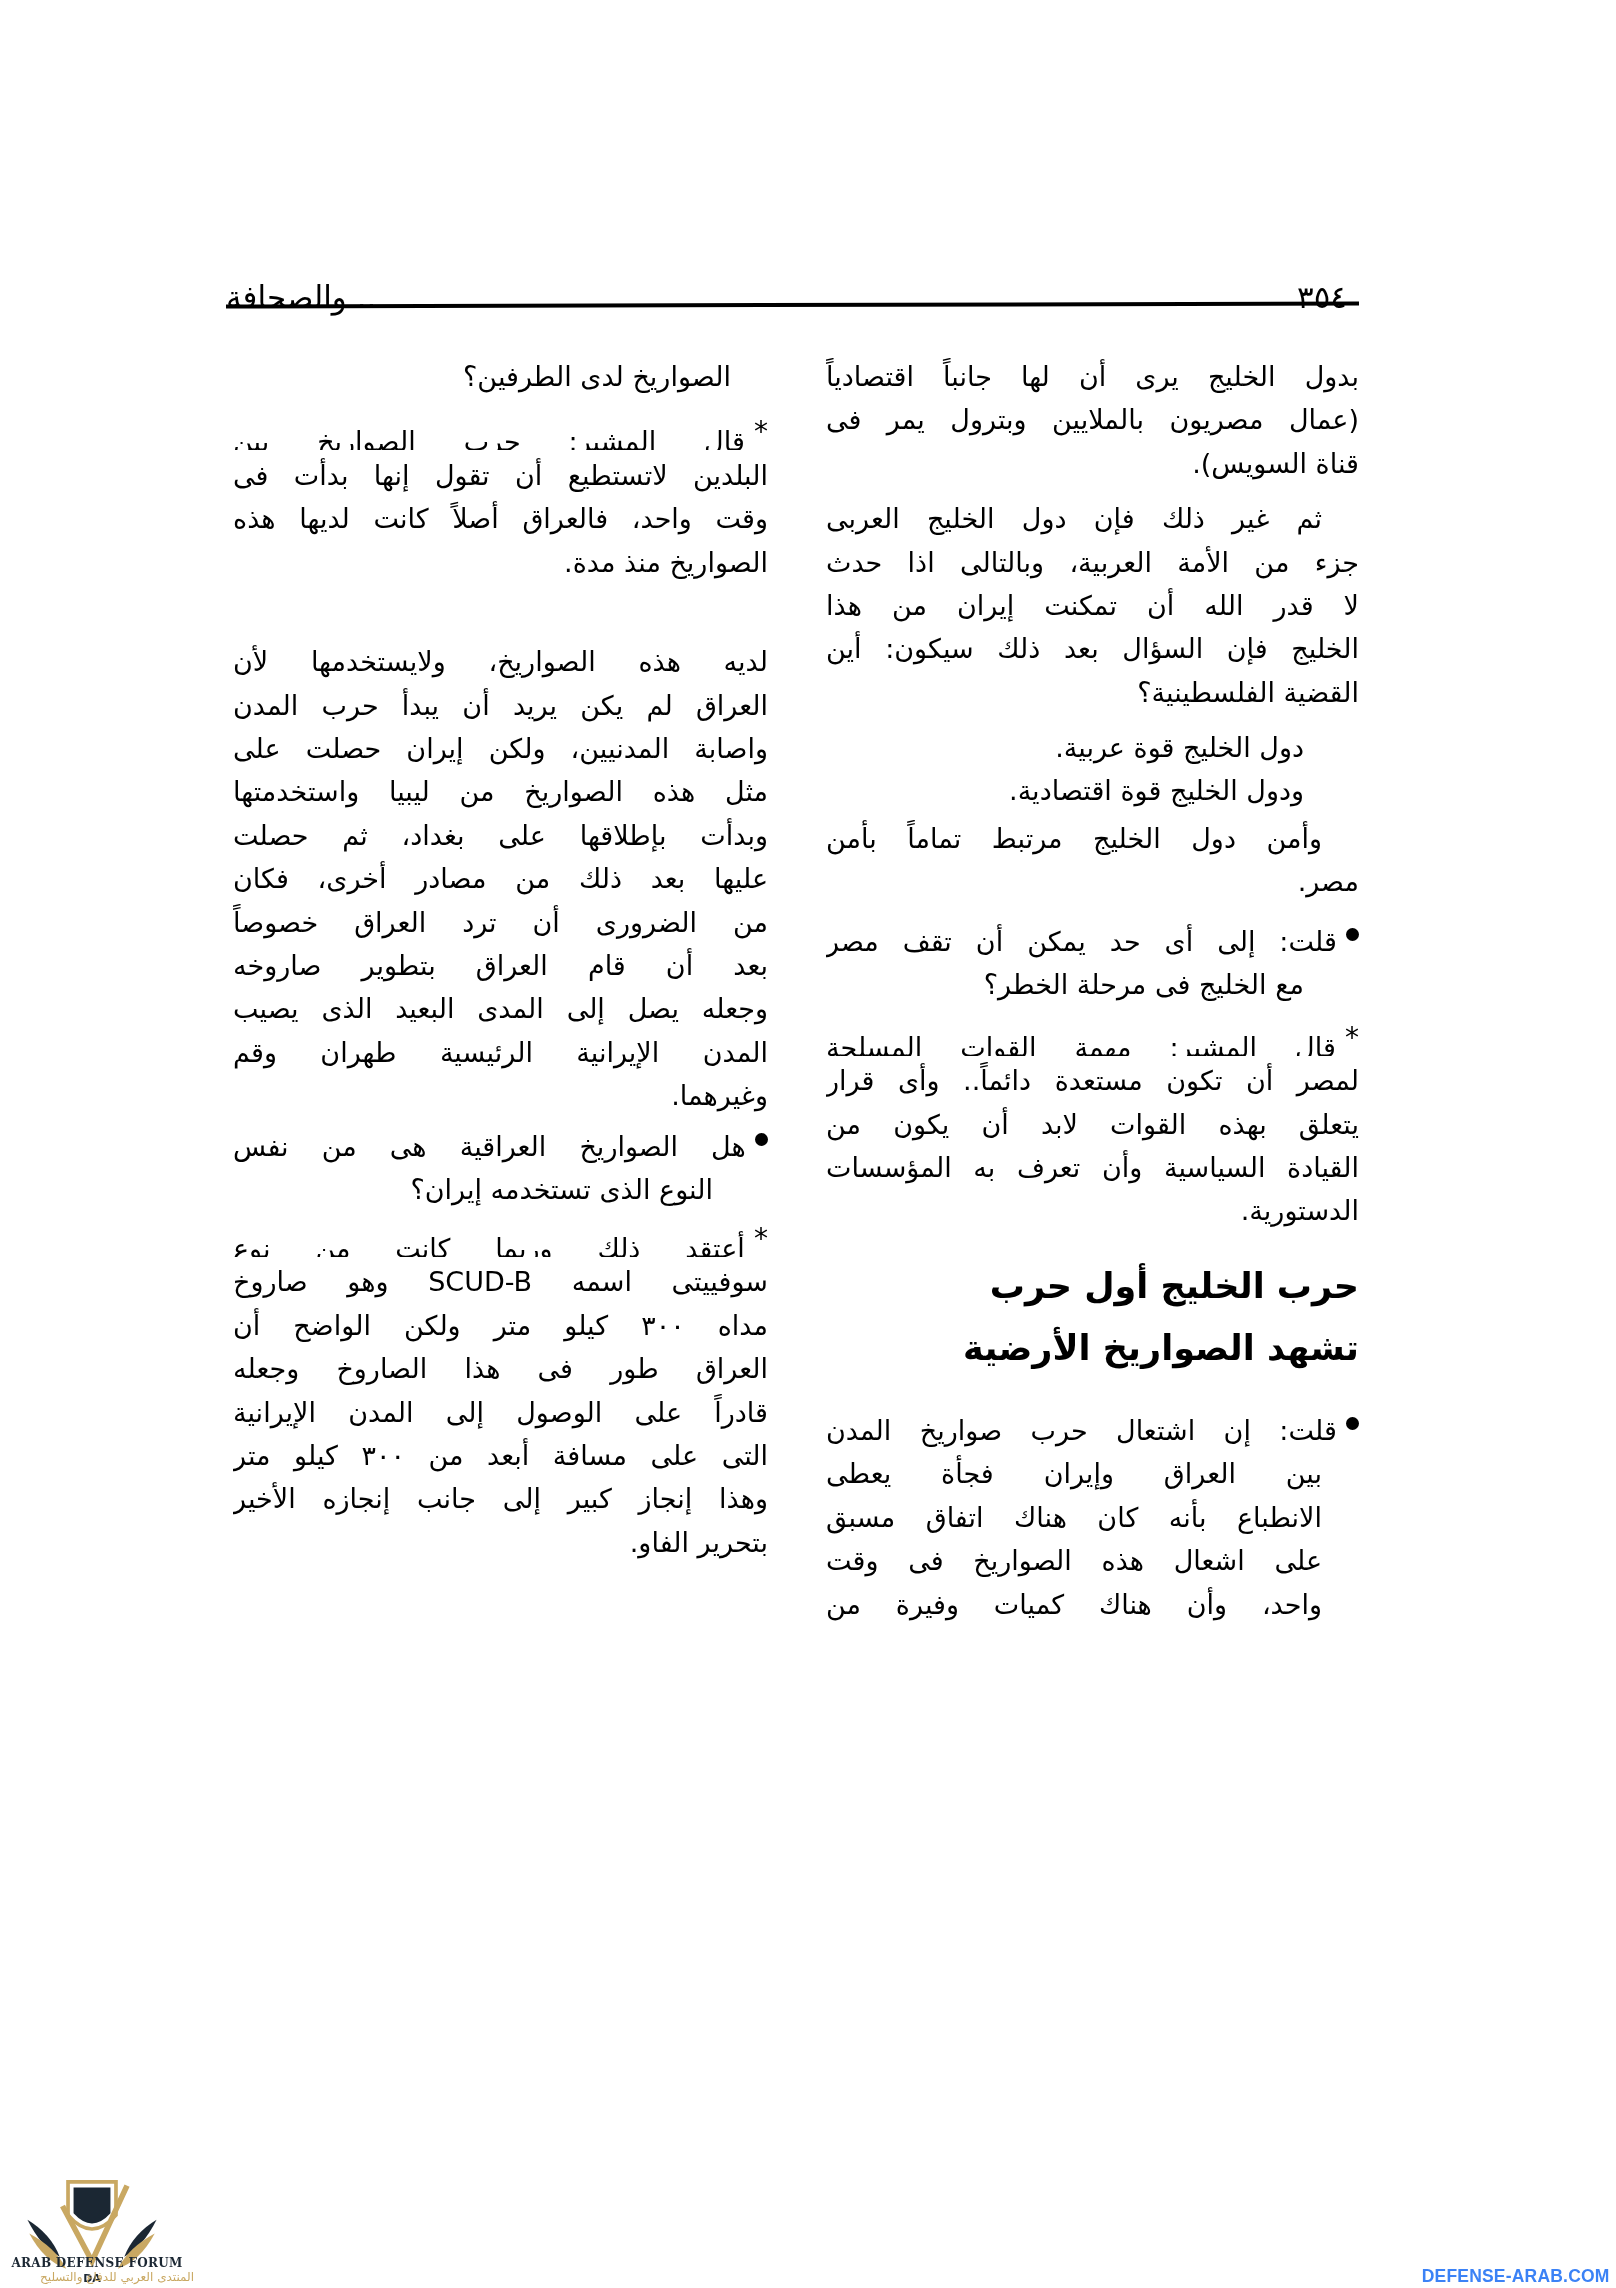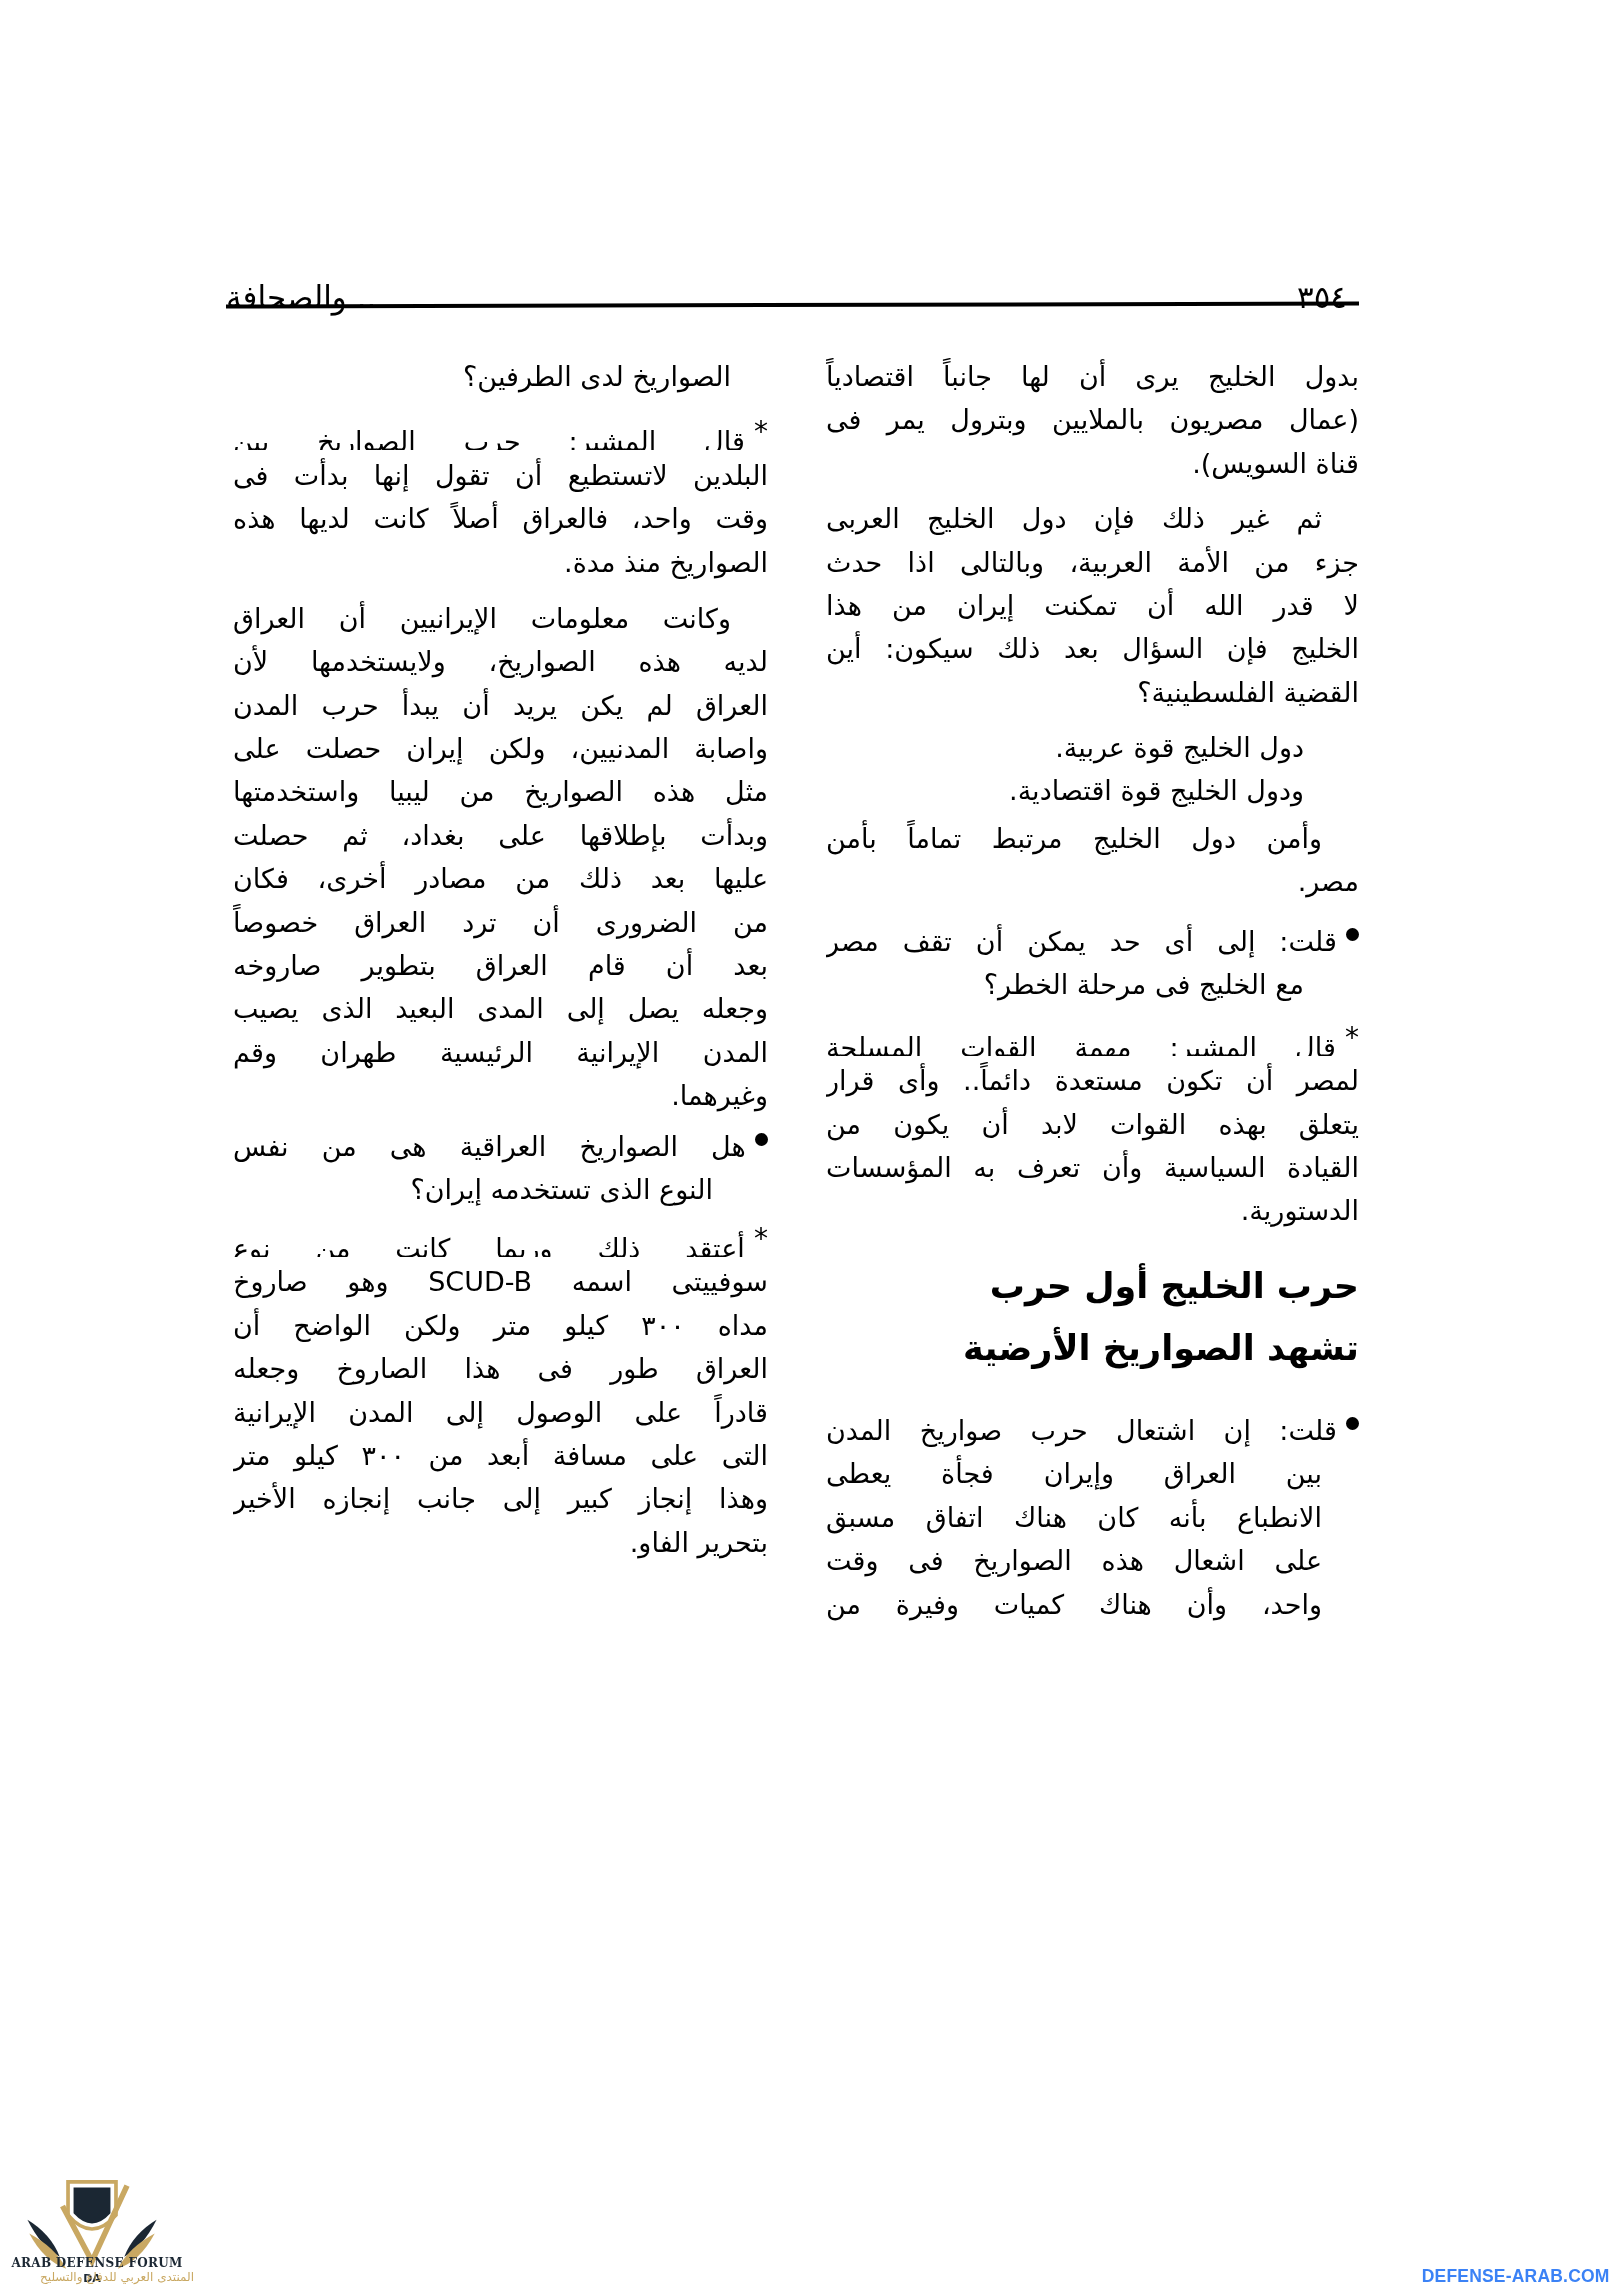--- a/index.html
+++ b/index.html
@@ -74,21 +74,20 @@
   </div>
 
   <div class="col col-left" style="top:0;height:1661px;">
     <div class="line indent" style="top:358px">الصواريخ لدى الطرفين؟</div>
     <div class="line justify" style="top:413px">
       <span class="star">*</span><span>قال المشير: حرب الصواريخ بين</span>
     </div>
     <div class="line justify" style="top:457px">البلدين لاتستطيع أن تقول إنها بدأت فى</div>
     <div class="line justify" style="top:500px">وقت واحد، فالعراق أصلاً كانت لديها هذه</div>
     <div class="line" style="top:544px">الصواريخ منذ مدة.</div>
-    <div class="line justify indent" style="top:600px">وكانت معلومات الإيرانيين أن العراق</div>
     <div class="line justify" style="top:643px">لديه هذه الصواريخ، ولايستخدمها لأن</div>
     <div class="line justify" style="top:687px">العراق لم يكن يريد أن يبدأ حرب المدن</div>
     <div class="line justify" style="top:730px">واصابة المدنيين، ولكن إيران حصلت على</div>
     <div class="line justify" style="top:773px">مثل هذه الصواريخ من ليبيا واستخدمتها</div>
     <div class="line justify" style="top:817px">وبدأت بإطلاقها على بغداد، ثم حصلت</div>
     <div class="line justify" style="top:860px">عليها بعد ذلك من مصادر أخرى، فكان</div>
     <div class="line justify" style="top:904px">من الضرورى أن ترد العراق خصوصاً</div>
     <div class="line justify" style="top:947px">بعد أن قام العراق بتطوير صاروخه</div>
     <div class="line justify" style="top:990px">وجعله يصل إلى المدى البعيد الذى يصيب</div>
     <div class="line justify" style="top:1034px">المدن الإيرانية الرئيسية طهران وقم</div>

